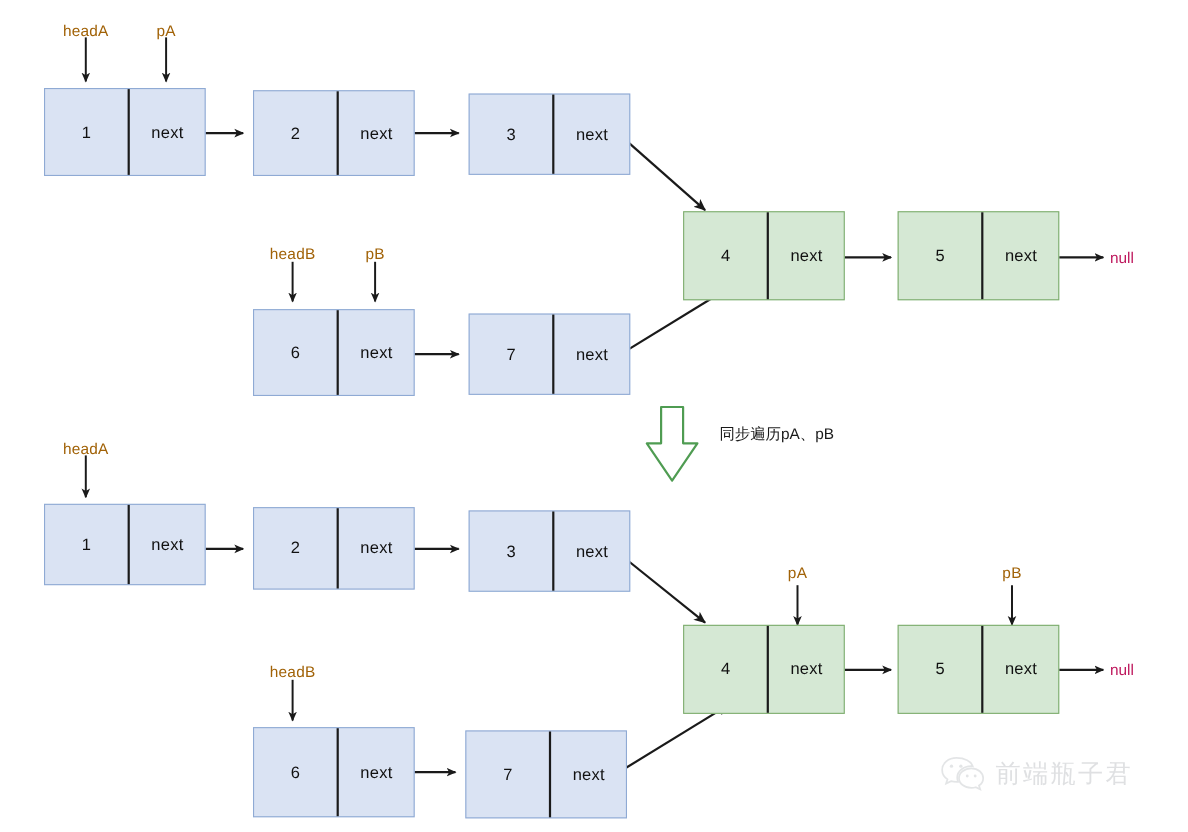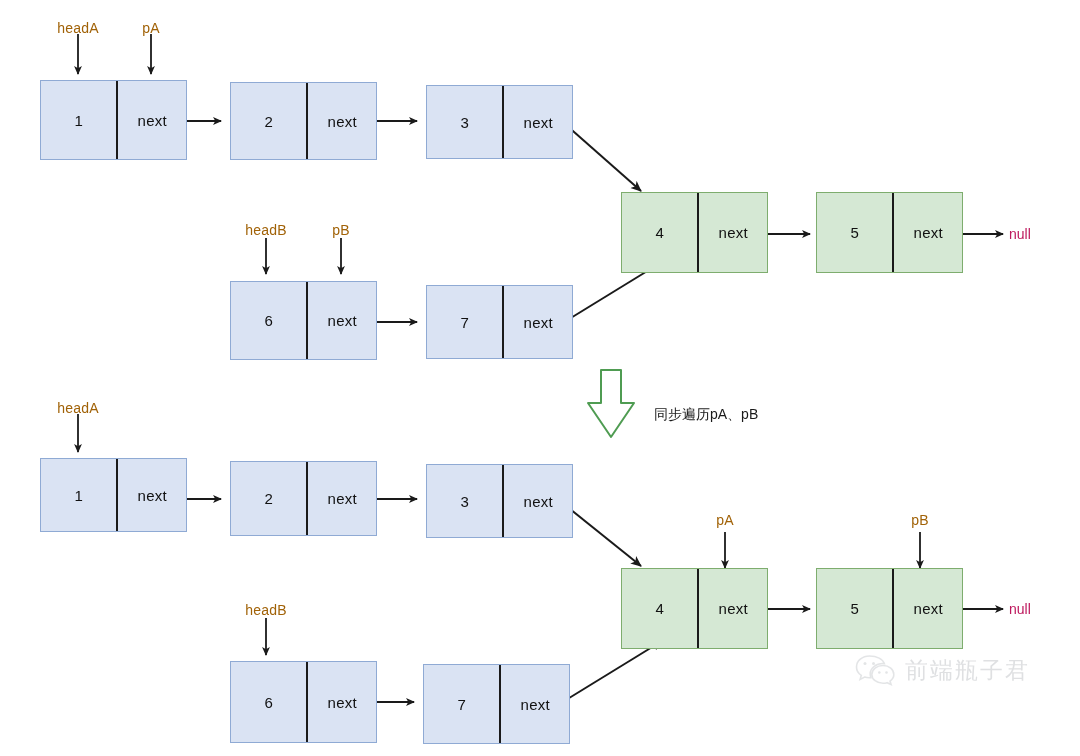--- a/index.html
+++ b/index.html
@@ -69,21 +69,20 @@
     position: absolute;
     font-size: 14px;
     color: #be185d;
     white-space: nowrap;
   }
   .steptext {
     position: absolute;
     font-size: 14px;
     color: #1a1a1a;
     white-space: nowrap;
-    margin-top: 20px;
   }
   
   #watermark {
     position: absolute;
     display: flex;
     align-items: center;
     gap: 10px;
     opacity: 0.45;
   }
   #watermark .wm-text {
@@ -295,21 +294,21 @@
     <div class="divider"></div>
     <div class="half nxt">next</div>
   </div>
 
   <div class="plabel" style="left:78px; top:400px;">headA</div>
   <div class="plabel" style="left:266px; top:602px;">headB</div>
   <div class="plabel" style="left:725px; top:512px;">pA</div>
   <div class="plabel" style="left:920px; top:512px;">pB</div>
   <div class="nulltext" style="left:1009px; top:601px;">null</div>
 
-  <div id="watermark" style="left:855px; top:653px;">
+  <div id="watermark" style="left:855px; top:686px;">
     <svg width="40" height="34" viewBox="0 0 40 34">
       <path d="M14.5,3 C7.2,3 1.5,7.9 1.5,13.9 C1.5,17.3 3.4,20.4 6.3,22.4 L5.1,26.4 L9.6,24.1
                C11.1,24.6 12.8,24.8 14.5,24.8 C15,24.8 15.5,24.8 16,24.7
                C15.5,23.5 15.2,22.2 15.2,20.9 C15.2,15.1 20.9,10.5 27.9,10.5
                C28.4,10.5 28.9,10.5 29.3,10.6 C28,6.2 21.9,3 14.5,3 Z" fill="none" stroke="#c3c6ca" stroke-width="1.6"></path>
       <circle cx="10" cy="10.5" r="1.5" fill="#c3c6ca"></circle>
       <circle cx="18.5" cy="10.5" r="1.5" fill="#c3c6ca"></circle>
       <path d="M28,12.5 C21.8,12.5 16.8,16.5 16.8,21.4 C16.8,26.3 21.8,30.3 28,30.3
                C29.4,30.3 30.8,30.1 32,29.7 L36.1,31.6 L35,28.1 C37.3,26.5 38.8,24.1 38.8,21.4
                C38.8,16.5 34.2,12.5 28,12.5 Z" fill="none" stroke="#c3c6ca" stroke-width="1.6"></path>

